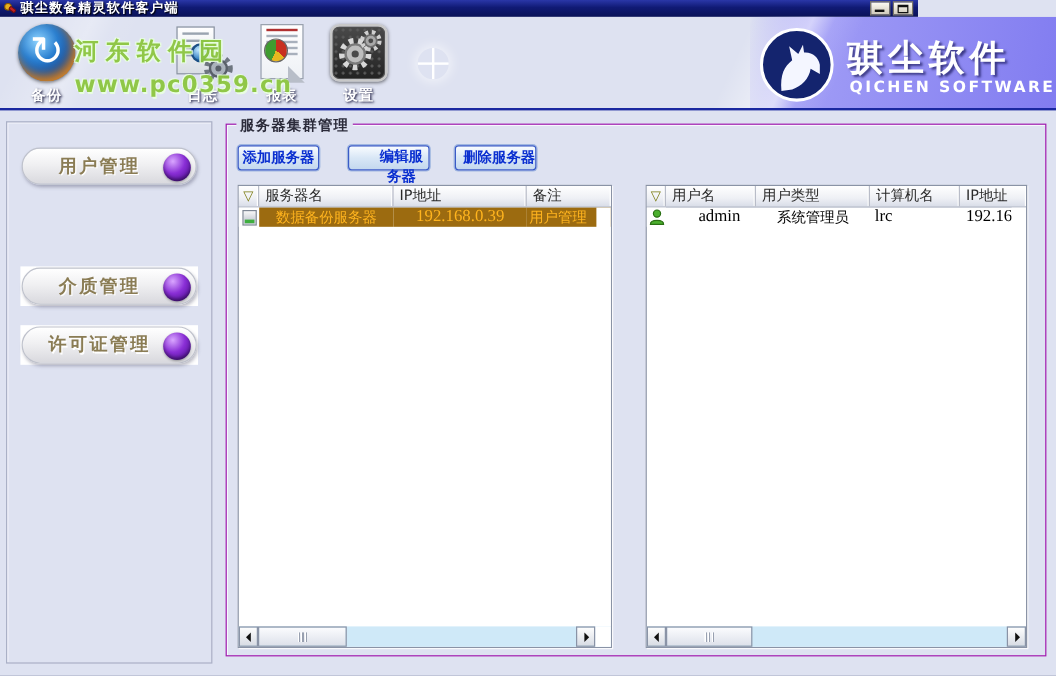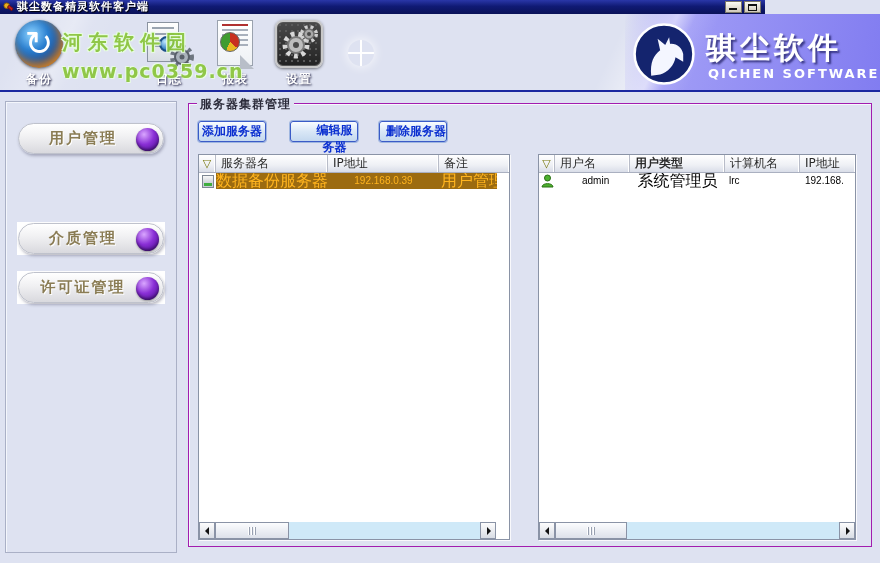--- a/index.html
+++ b/index.html
@@ -119,22 +119,22 @@
   
   .listview { position:absolute; top:50px; height:386px; background:#fff;
     border:1px solid #8a93a6; box-shadow:1px 1px 0 rgba(255,255,255,.8); }
   .lv-header { display:flex; height:18px; cursor:pointer;
     background:linear-gradient(#ffffff,#eef0f5 60%,#d9dde8);
     border-bottom:1px solid #aab0c0; }
   .lv-hcell { flex:0 0 auto; font-size:12px; color:#2a2a2a; line-height:17px; padding-left:5px;
     border-right:1px solid #b8bcc8; box-shadow:inset -1px 0 0 #ffffff; overflow:hidden; white-space:nowrap; }
   .lv-hcell.filter { text-align:center; padding-left:0; color:#7a7a10; font-size:11px; }
   .lv-row { display:flex; height:16px; }
-  .lv-cell { flex:0 0 auto; font-size:16px; line-height:16px; overflow:hidden; white-space:nowrap; }
-  .lv-cell.mono { font-family:Liberation Sans, sans-serif; font-size:10px; }
+  .lv-cell { flex:0 0 auto; font-size:12px; line-height:16px; overflow:hidden; white-space:nowrap; }
+  .lv-cell.mono { font-family:Liberation Serif, serif; font-size:14px; }
   .sel { background:#9c6b10; color:#ffb41e; }
   .icon-cell { display:flex; align-items:center; justify-content:center; background:#fff; }
   .server-glyph { width:12px; height:13px; background:linear-gradient(#f8f8f8,#c9ced6 70%);
     border:1px solid #7e8794; position:relative; }
   .server-glyph::after { content:""; position:absolute; left:1px; right:1px; bottom:1px; height:3px; background:#3fae3f; }
 
   
   .hscroll { position:absolute; left:0; bottom:0; height:17px; background:#cfe9f8; display:flex; }
   .sb-btn { flex:0 0 16px; height:17px; background:linear-gradient(#fdfdfd,#d8dce4);
     border:1px solid #8a93a6; position:relative; cursor:pointer; }
@@ -299,21 +299,21 @@
             <span class="tri-r"></span>
           </div>
         <div class="sb-corner" style="width:13px;"></div>
       </div>
     </div>
 
     <div class="listview" style="left:349px; width:318px;">
       <div class="lv-header">
         <div class="lv-hcell filter" style="width:16px;">▽</div>
         <div class="lv-hcell" style="width:75px;">用户名</div>
-        <div class="lv-hcell" style="width:95px;font-weight:bold;">用户类型</div>
+        <div class="lv-hcell" style="width:95px;">用户类型</div>
         <div class="lv-hcell" style="width:75px;">计算机名</div>
         <div class="lv-hcell" style="width:55px; border-right:none;">IP地址</div>
       </div>
       <div class="lv-row">
         <div class="lv-cell icon-cell" style="width:16px;">
           <svg width="13" height="14" viewBox="0 0 13 14">
             <circle cx="6.5" cy="4" r="3" fill="#4cb02e" stroke="#2a7014"></circle>
             <path d="M1 13 C1 8.5 12 8.5 12 13 Z" fill="#4cb02e" stroke="#2a7014"></path>
           </svg>
         </div>

